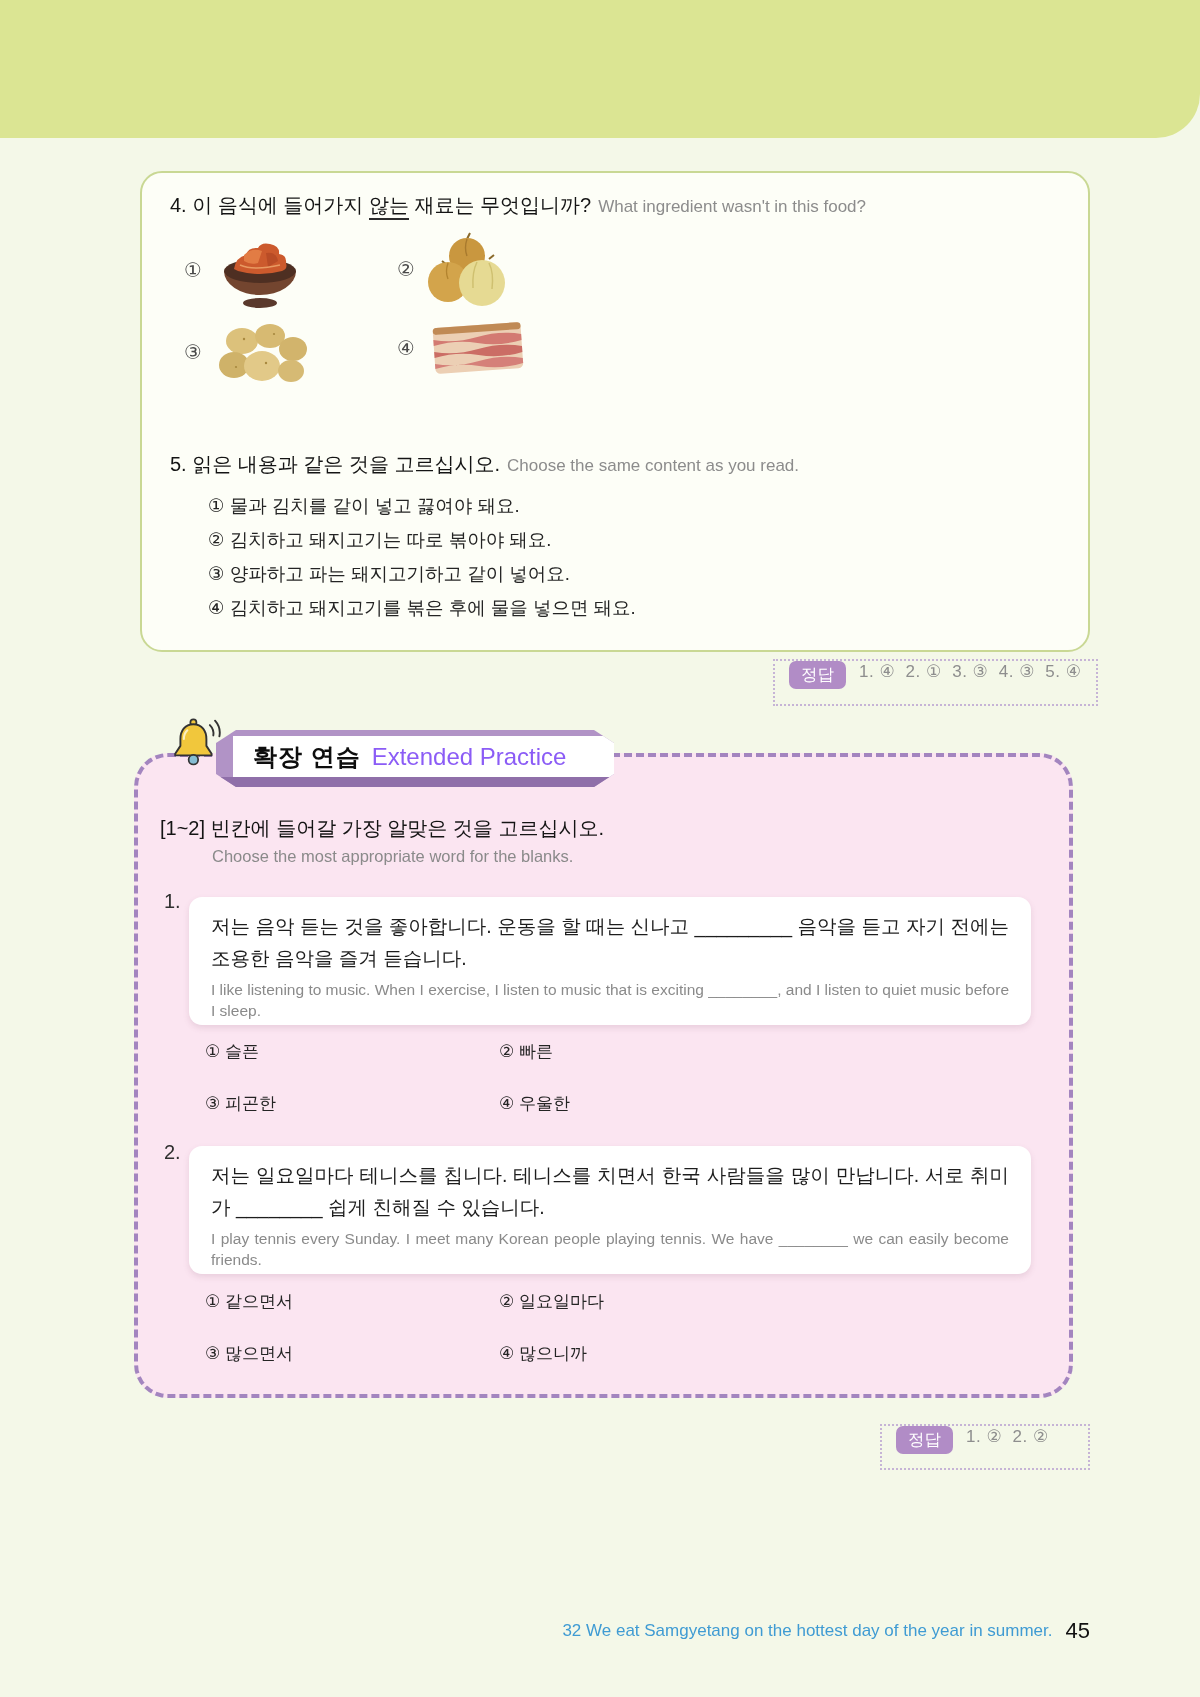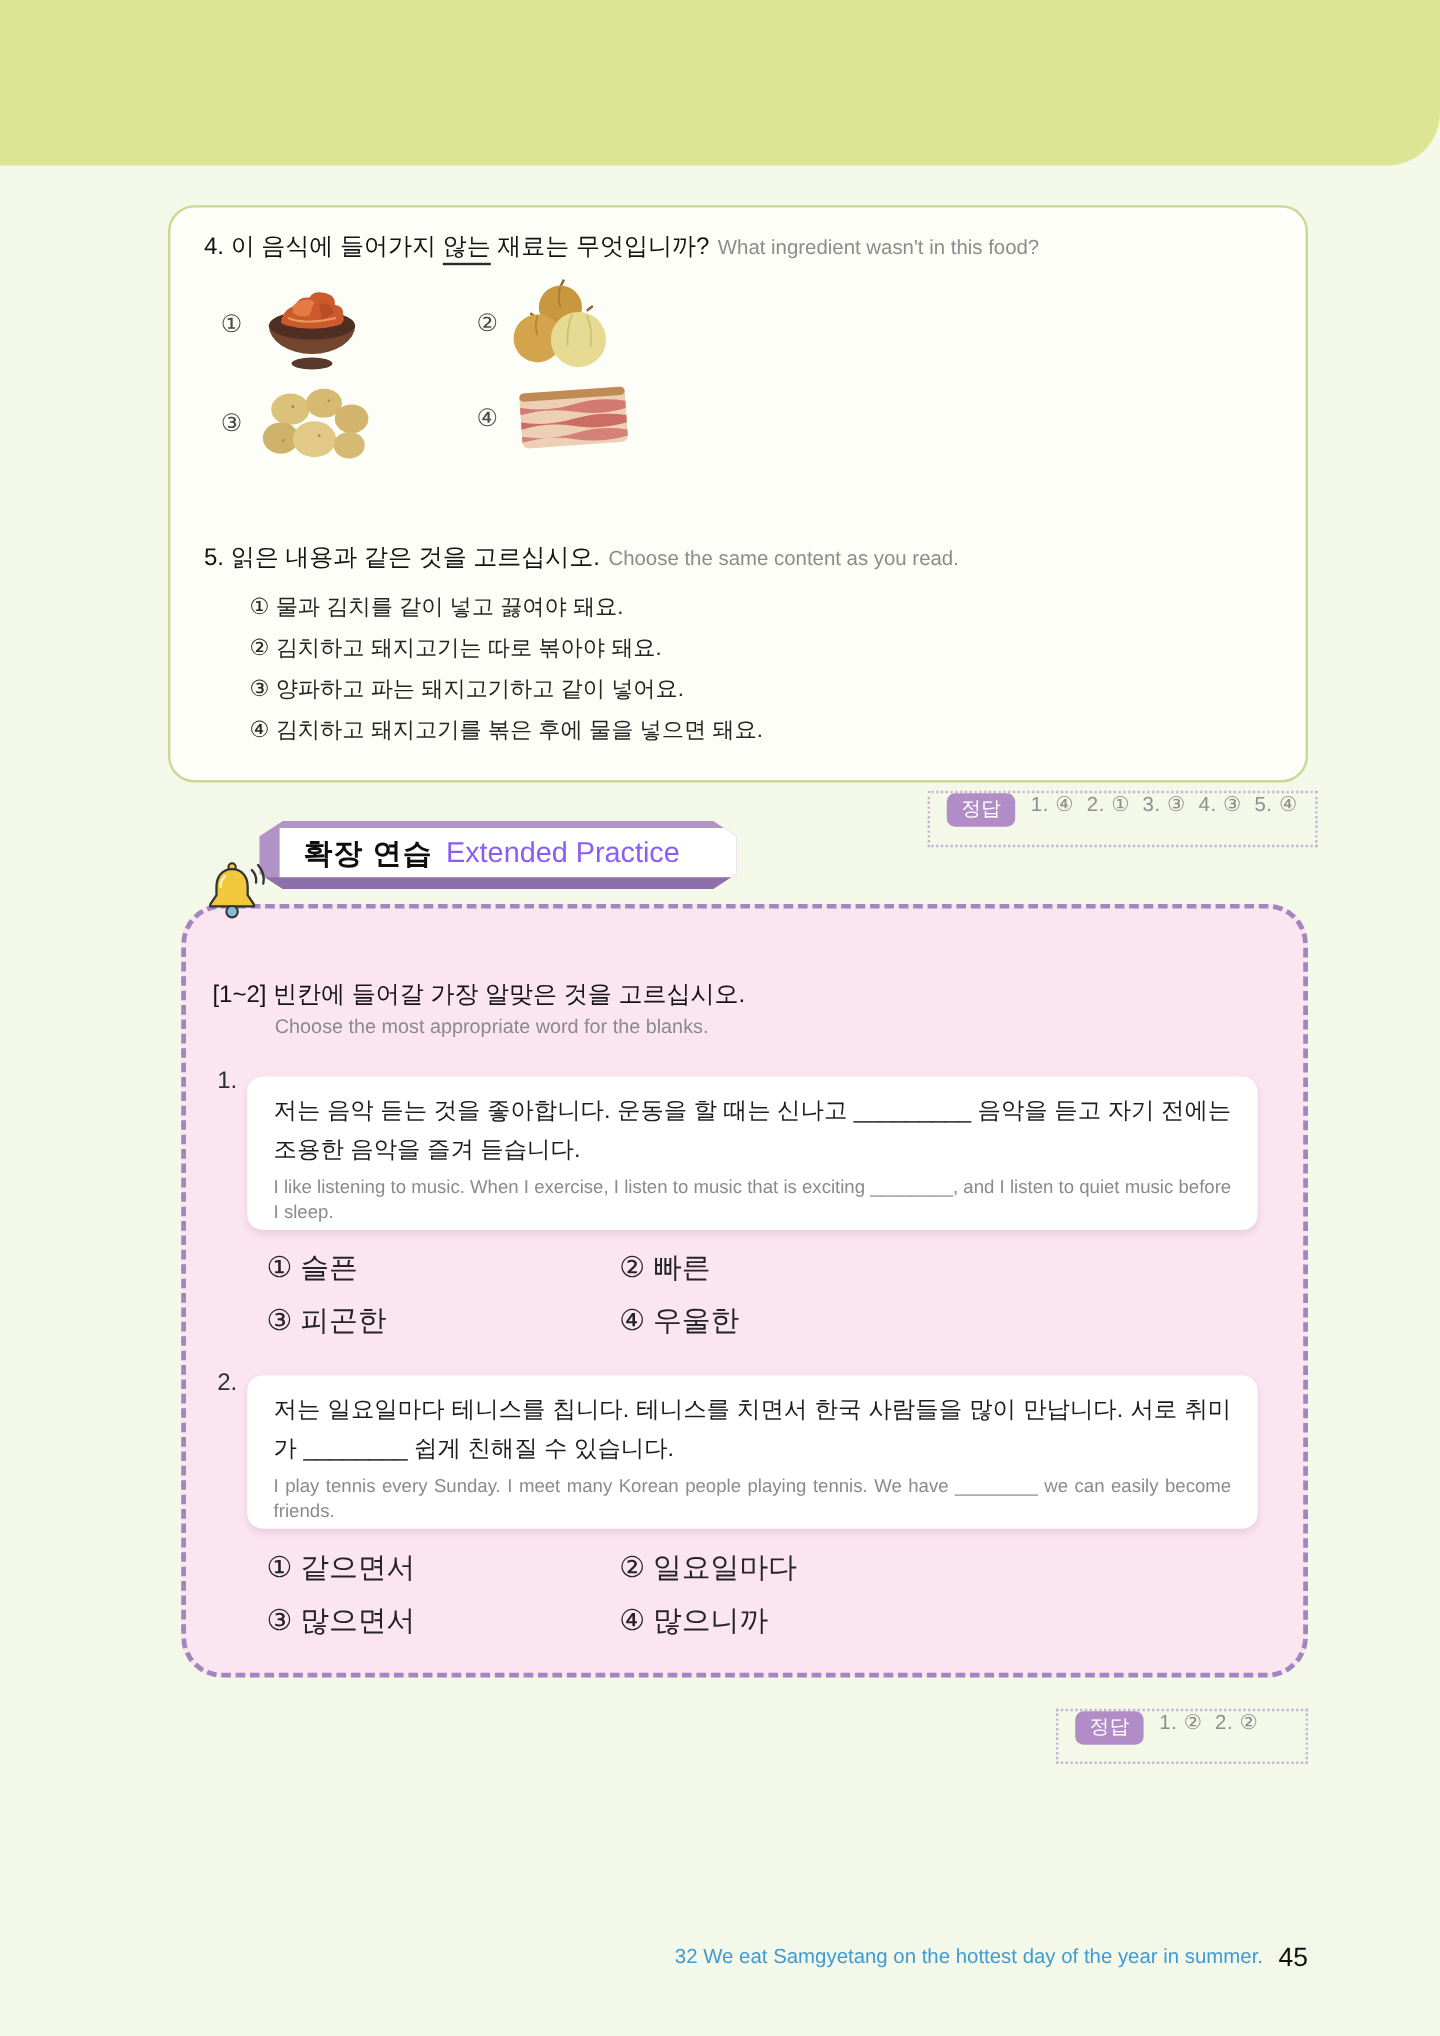--- a/index.html
+++ b/index.html
@@ -40,27 +40,27 @@
   }
   .answer-box-reading{left:773px;top:659px;width:325px;height:47px;}
   .answer-box-practice{left:880px;top:1424px;width:210px;height:46px;}
   .answer-badge{
     background:#b18cc6;color:#fff;font-size:16.5px;line-height:1;
     padding:5px 12px 6px;border-radius:7px;white-space:nowrap;
   }
   .answer-text{color:#8e8e8e;font-size:17px;white-space:nowrap;letter-spacing:.5px;}
   
   .practice-box{
-    position:absolute;left:151px;top:753px;width:939px;height:645px;
+    position:absolute;left:134px;top:753px;width:939px;height:645px;
     box-sizing:border-box;background:#fbe5f1;
     border:4px dashed #a385bf;border-radius:34px;
   }
   .bell{position:absolute;left:170px;top:714px;width:52px;height:62px;z-index:3;}
   .ribbon{
-    position:absolute;left:216px;top:684px;width:432px;height:57px;z-index:2;
+    position:absolute;left:216px;top:730px;width:432px;height:57px;z-index:2;
     background:#b193c6;
     clip-path:polygon(20px 0,378px 0,398px 13px,398px 44px,378px 57px,20px 57px,0 44px,0 13px);
   }
   .ribbon::after{
     content:"";position:absolute;left:0;right:0;bottom:0;height:10px;
     background:#8f6fa9;z-index:0;
   }
   .ribbon-inner{
     position:absolute;left:17px;right:17px;top:6px;bottom:10px;background:#ffffff;
     display:flex;align-items:center;gap:11px;padding-left:20px;z-index:1;
@@ -77,22 +77,22 @@
     background:#ffffff;border-radius:13px;
     box-shadow:0 3px 6px rgba(120,70,100,0.14);
     padding:13px 22px 10px;
   }
   .pb1{top:140px;height:128px;}
   .pb2{top:389px;height:128px;}
   .passage-ko{font-size:19.5px;line-height:32px;color:#1d1d1d;text-align:justify;}
   .passage-en{font-size:15.5px;line-height:21px;color:#8a8a8a;margin-top:5px;text-align:justify;}
   .opt-grid{
     position:absolute;left:67px;width:620px;
-    display:grid;grid-template-columns:294px auto;row-gap:12px;
-    font-size:24px;color:#242424;
+    display:grid;grid-template-columns:294px auto;row-gap:29px;
+    font-size:17px;color:#242424;
   }
   .og1{top:283px;}
   .og2{top:533px;}
   .opt-grid span{white-space:nowrap;}
   
   .footer{position:absolute;top:1618px;right:110px;display:flex;align-items:center;gap:13px;}
   .footer-chapter{color:#3f9bd3;font-size:17px;white-space:nowrap;}
   .footer-page{color:#111;font-size:22px;}
 </style>
 </head>

